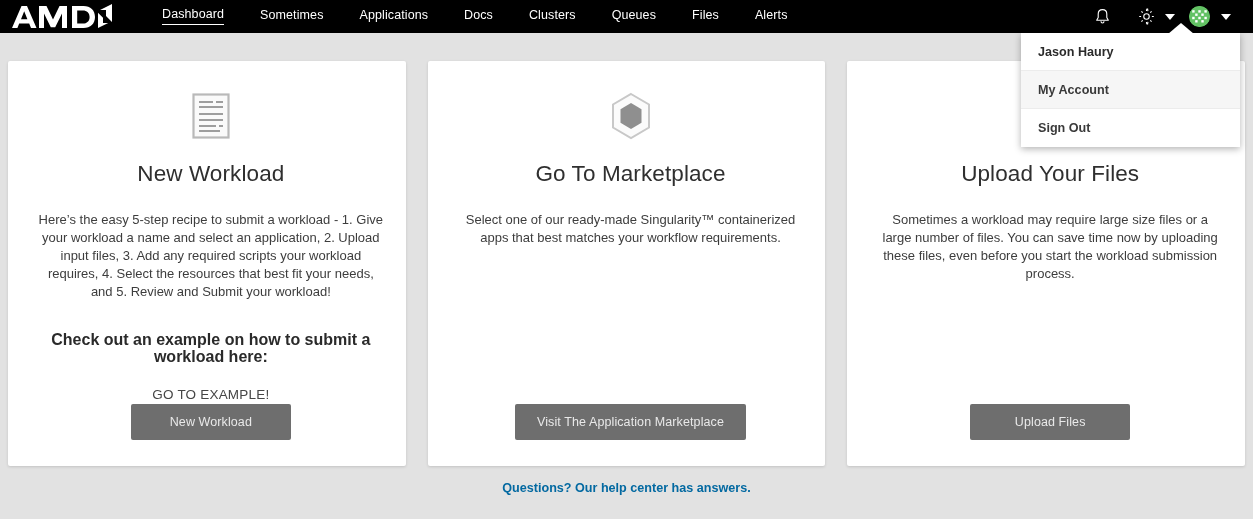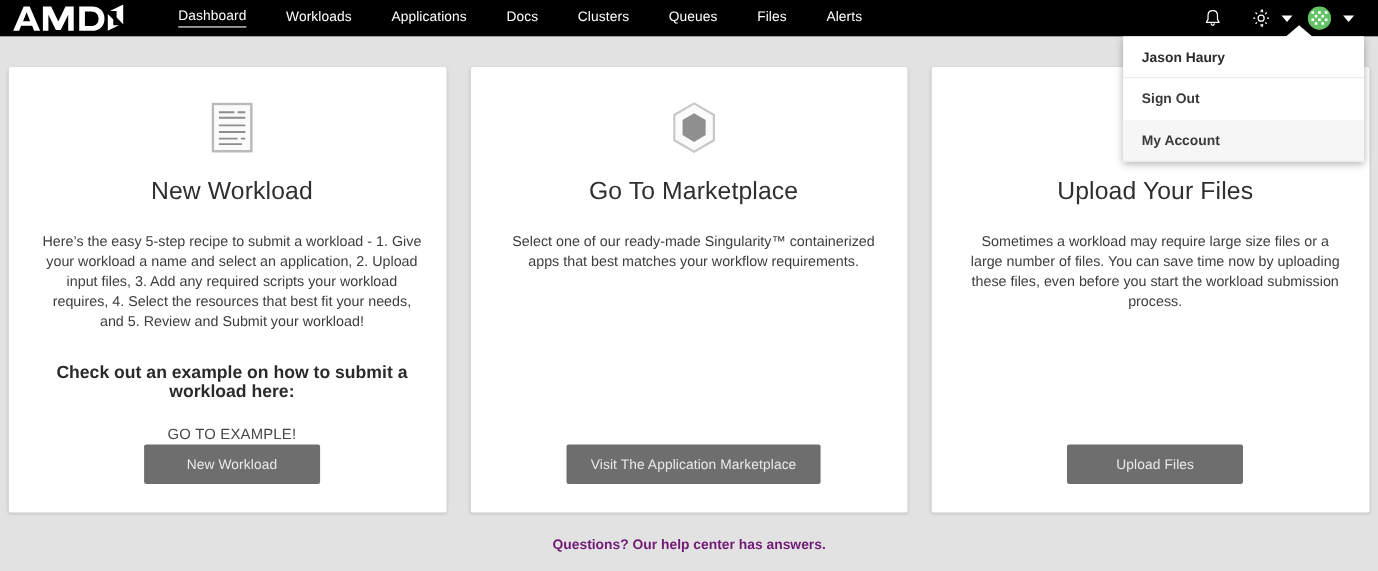--- a/index.html
+++ b/index.html
@@ -194,25 +194,25 @@
     font-family: "Liberation Sans", sans-serif;
     height: 36px;
     padding: 0 22px;
     min-width: 160px;
     cursor: pointer;
     letter-spacing: .1px;
   }
 
   
   .footer {
-    margin-top: 22px;
+    margin-top: 15px;
     text-align: center;
     font-size: 12.6px;
     font-weight: bold;
-    color: #701a75;
+    color: #0369a1;
   }
   .footer .link { cursor: pointer; }
 </style>
 </head>
 <body>
 
 <div class="topbar">
 
   <div class="logo">
     <svg width="104" height="26" viewBox="0 0 104 26" aria-hidden="true">
@@ -224,21 +224,21 @@
         <path d="M88 24 L88 8.8 L93 13.8 L93 19 L98.2 19 Z"></path>
       </g>
     </svg>
   </div>
 
   <div class="nav">
     <div class="nav-item active">
         <span class="lbl">Dashboard</span>
       </div>
     <div class="nav-item">
-        <span class="lbl">Workloads</span>
+        <span class="lbl">Sometimes</span>
       </div>
     <div class="nav-item">
         <span class="lbl">Applications</span>
       </div>
     <div class="nav-item">
         <span class="lbl">Docs</span>
       </div>
     <div class="nav-item">
         <span class="lbl">Clusters</span>
       </div>
@@ -292,25 +292,25 @@
       </svg>
     </div>
     <div class="caret caret-user"></div>
   </div>
 
   <div class="user-menu">
     <div class="user-menu-pointer"></div>
     <div class="menu-row header-row">
       <span>Jason Haury</span>
     </div>
+    <div class="menu-row hovered">
+      <span>My Account</span>
+    </div>
     <div class="menu-row last">
       <span>Sign Out</span>
-    </div>
-    <div class="menu-row hovered">
-      <span>My Account</span>
     </div>
   </div>
 </div>
 
 <div class="main">
 
   <div class="card">
     <div class="card-icon">
       <svg width="38" height="46" viewBox="0 0 38 46" aria-hidden="true">
         <rect x="1.5" y="1.5" width="35" height="43" fill="#fafafa" stroke="#b9b9b9" stroke-width="2.2"></rect>

